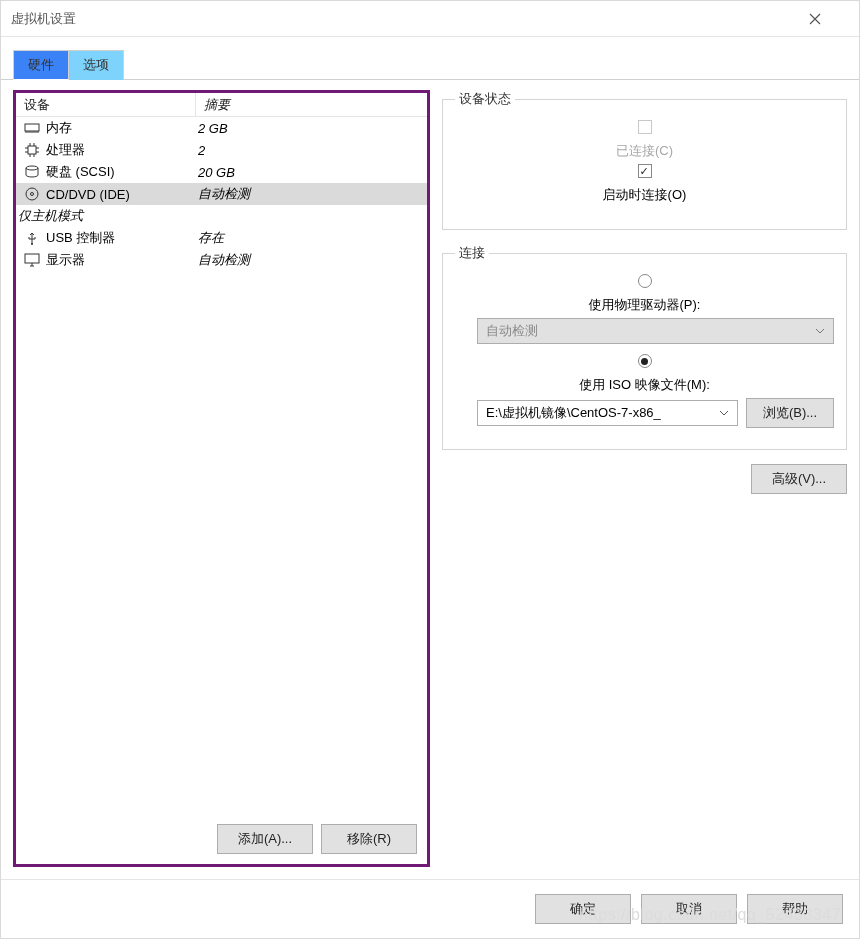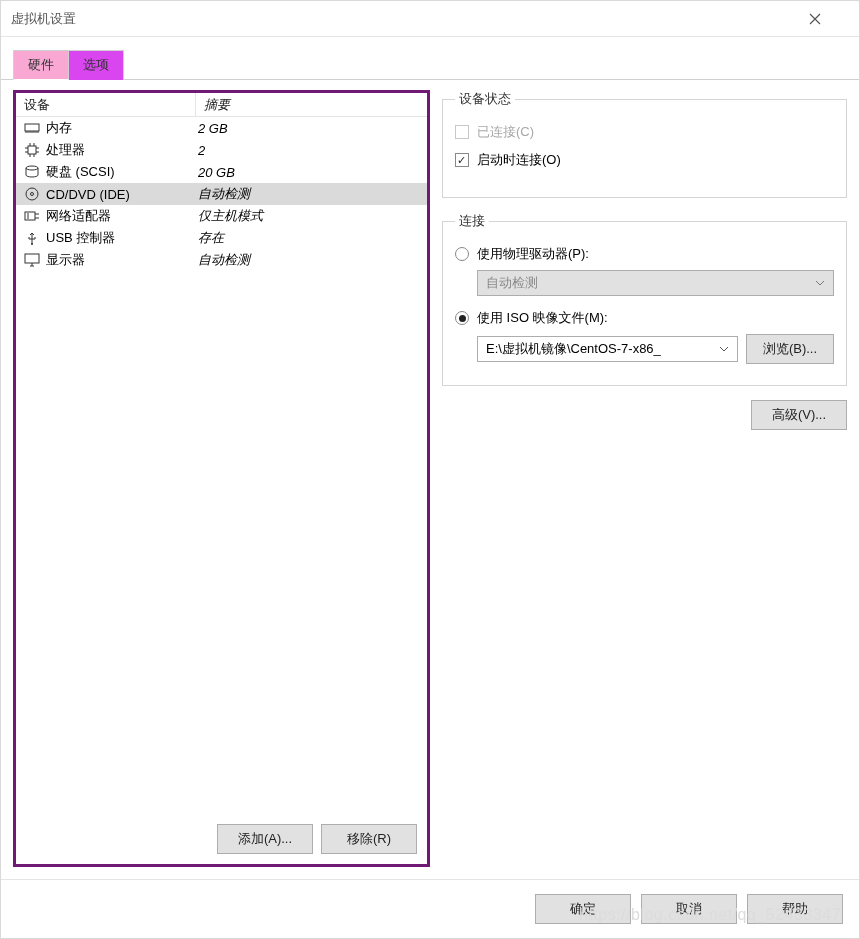--- a/index.html
+++ b/index.html
@@ -3,40 +3,40 @@
 <meta charset="utf-8">
 <style>
   * { box-sizing: border-box; font-family: "Microsoft YaHei", "Segoe UI", Tahoma, sans-serif; font-size: 13px; }
   body { margin: 0; background: #fff; }
   .window { width: 860px; height: 939px; background: #fff; border: 1px solid #d9d9d9; display: flex; flex-direction: column; }
   .titlebar { height: 36px; display: flex; align-items: center; padding: 0 10px; border-bottom: 1px solid #e5e5e5; }
   .titlebar .title { flex: 1; color: #555; }
   .titlebar .close { width: 40px; text-align: center; color: #666; font-size: 16px; line-height: 36px; }
   .tabs-row { padding: 12px 12px 0 12px; border-bottom: 1px solid #d0d0d0; position: relative; }
   .tabs { display: flex; position: relative; bottom: -1px; }
-  .tab { padding: 5px 14px; border: 1px solid #d0d0d0; border-bottom: none; background: #d946ef; color: #333; margin-right: 0; }
-  .tab.active { background: #f9a8d4; border-bottom: 1px solid #fff; }
+  .tab { padding: 5px 14px; border: 1px solid #d0d0d0; border-bottom: none; background: #7dd3fc; color: #333; margin-right: 0; }
+  .tab.active { background: #3b82f6; border-bottom: 1px solid #fff; }
   .tab + .tab { border-left: none; }
   .body { flex: 1; display: flex; padding: 10px 12px 12px 12px; gap: 12px; min-height: 0; }
   .left-panel { width: 417px; border: 3px solid #701a75; display: flex; flex-direction: column; background: #fff; }
   .left-list { flex: 1; overflow: auto; }
   .hdr-row, .row { display: flex; align-items: center; height: 22px; }
   .hdr-row { border-bottom: 1px solid #e5e5e5; height: 24px; }
   .col-dev   { width: 180px; padding-left: 8px; display: flex; align-items: center; gap: 6px; }
   .col-sum   { flex: 1; padding-left: 2px; font-style: italic; }
   .hdr-cell  { color: #222; padding: 3px 8px; border-right: 1px solid #e5e5e5; }
   .hdr-row .col-sum.hdr-cell { border-right: none; }
   .row.sel { background: #dadada; }
   .ico { width: 16px; height: 16px; display: inline-flex; align-items:center; justify-content:center; color:#333; }
   .left-buttons { display: flex; justify-content: flex-end; gap: 8px; padding: 10px; }
   .btn { min-width: 96px; height: 30px; padding: 0 14px; border: 1px solid #adadad; background: #e1e1e1; color: #222; display: inline-flex; align-items:center; justify-content:center; }
   .right-panel { flex: 1; display: flex; flex-direction: column; gap: 14px; }
   fieldset.group { border: 1px solid #d4d4d4; padding: 10px 12px 21px 12px; margin: 0; }
   fieldset.group > legend { padding: 0 4px; color: #333; }
-  .line { display: flex; align-items: center; gap: 8px; min-height: 24px; margin: 2px 0 4px 0; }
+  .line { display: flex; align-items: center; gap: 8px; min-height: 24px; margin: 2px 0 4px 0; flex-direction: column; }
   .chk, .rad { width:14px; height:14px; border:1px solid #888; display:inline-flex; align-items:center; justify-content:center; background:#fff; }
   .chk.disabled { border-color:#c8c8c8; }
   .chk .mark { width:10px; height:10px; }
   .chk.checked .mark::before { content:"✓"; font-size:11px; line-height:10px; color:#222; display:block; }
   .rad { border-radius:50%; }
   .rad .dot { width:7px; height:7px; border-radius:50%; background:#222; display:none; }
   .rad.checked .dot { display:block; }
   .lbl-disabled { color:#a8a8a8; }
   .select { height:26px; border:1px solid #adadad; background:#e1e1e1; padding:0 28px 0 8px; display:flex; align-items:center; position:relative; flex:1; }
   .select.disabled { color:#8a8a8a; background:#e1e1e1; }
@@ -124,29 +124,20 @@
                   <circle cx="8" cy="8" r="6" fill="none" stroke="#333"></circle>
                   <circle cx="8" cy="8" r="1.5" fill="none" stroke="#333"></circle>
                 </svg>
               </span>
               <span>CD/DVD (IDE)</span>
             </div>
           <div class="col-sum">自动检测</div>
         </div>
 
         <div class="row">
-          <div class="col-dev">
-              <span class="ico">
-                <svg width="16" height="14" viewBox="0 0 16 14">
-                  <rect x="1" y="3" width="10" height="8" fill="none" stroke="#333"></rect>
-                  <path d="M11 5h4M11 9h4M3 5h2M3 7h2M3 9h2" stroke="#333"></path>
-                </svg>
-              </span>
-              <span>网络适配器</span>
-            </div>
           <div class="col-sum">仅主机模式</div>
         </div>
 
         <div class="row">
           <div class="col-dev">
               <span class="ico">
                 <svg width="16" height="14" viewBox="0 0 16 14">
                   <path d="M8 13V2M8 2l-2 2M8 2l2 2M5 8h6M5 8v-2M11 8v-2" stroke="#333" fill="none"></path>
                   <circle cx="8" cy="13" r="1" fill="#333"></circle>
                 </svg>

